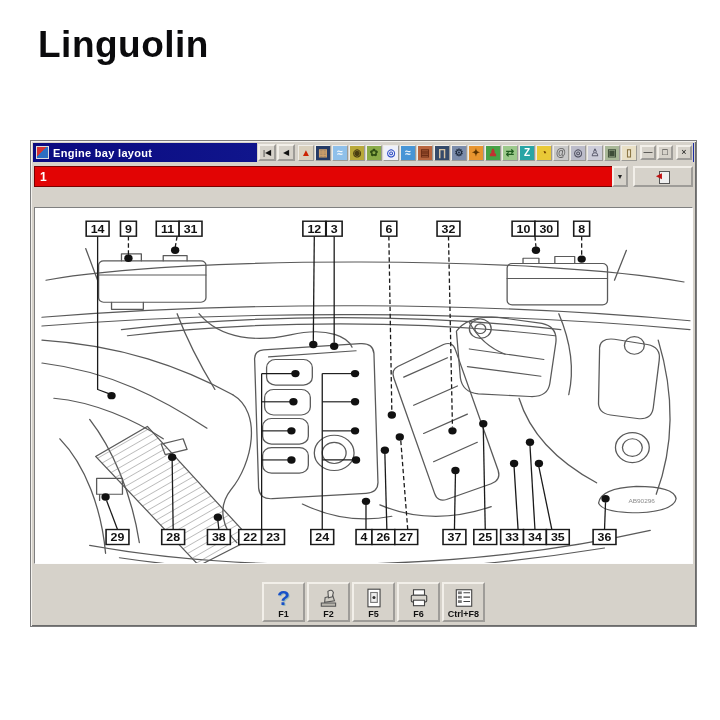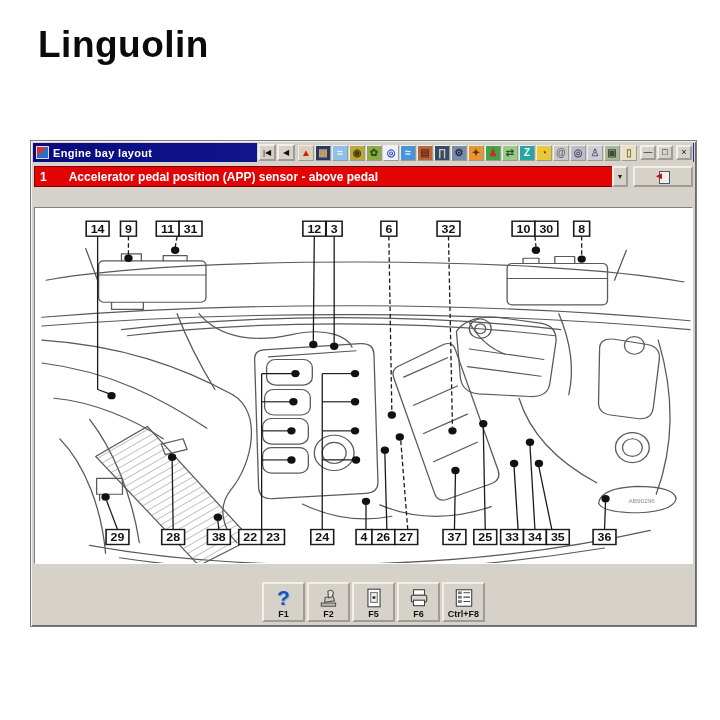--- a/index.html
+++ b/index.html
@@ -89,21 +89,20 @@
           </div>
         <button class="winbtn">—</button>
         <button class="winbtn">□</button>
         <button class="winbtn close">×</button>
       </div>
     </div>
 
     <div class="bannerrow">
       <div class="banner">
         <span class="fault-num">1</span>
-        <span class="fault-text">Accelerator pedal position (APP) sensor - above pedal</span>
         <button class="dropbtn">▼</button>
       </div>
       <button class="sidebtn">
         <span class="pgico">
             <span class="pg"></span>
             <span class="arr">◄</span>
           </span>
       </button>
     </div>
 

